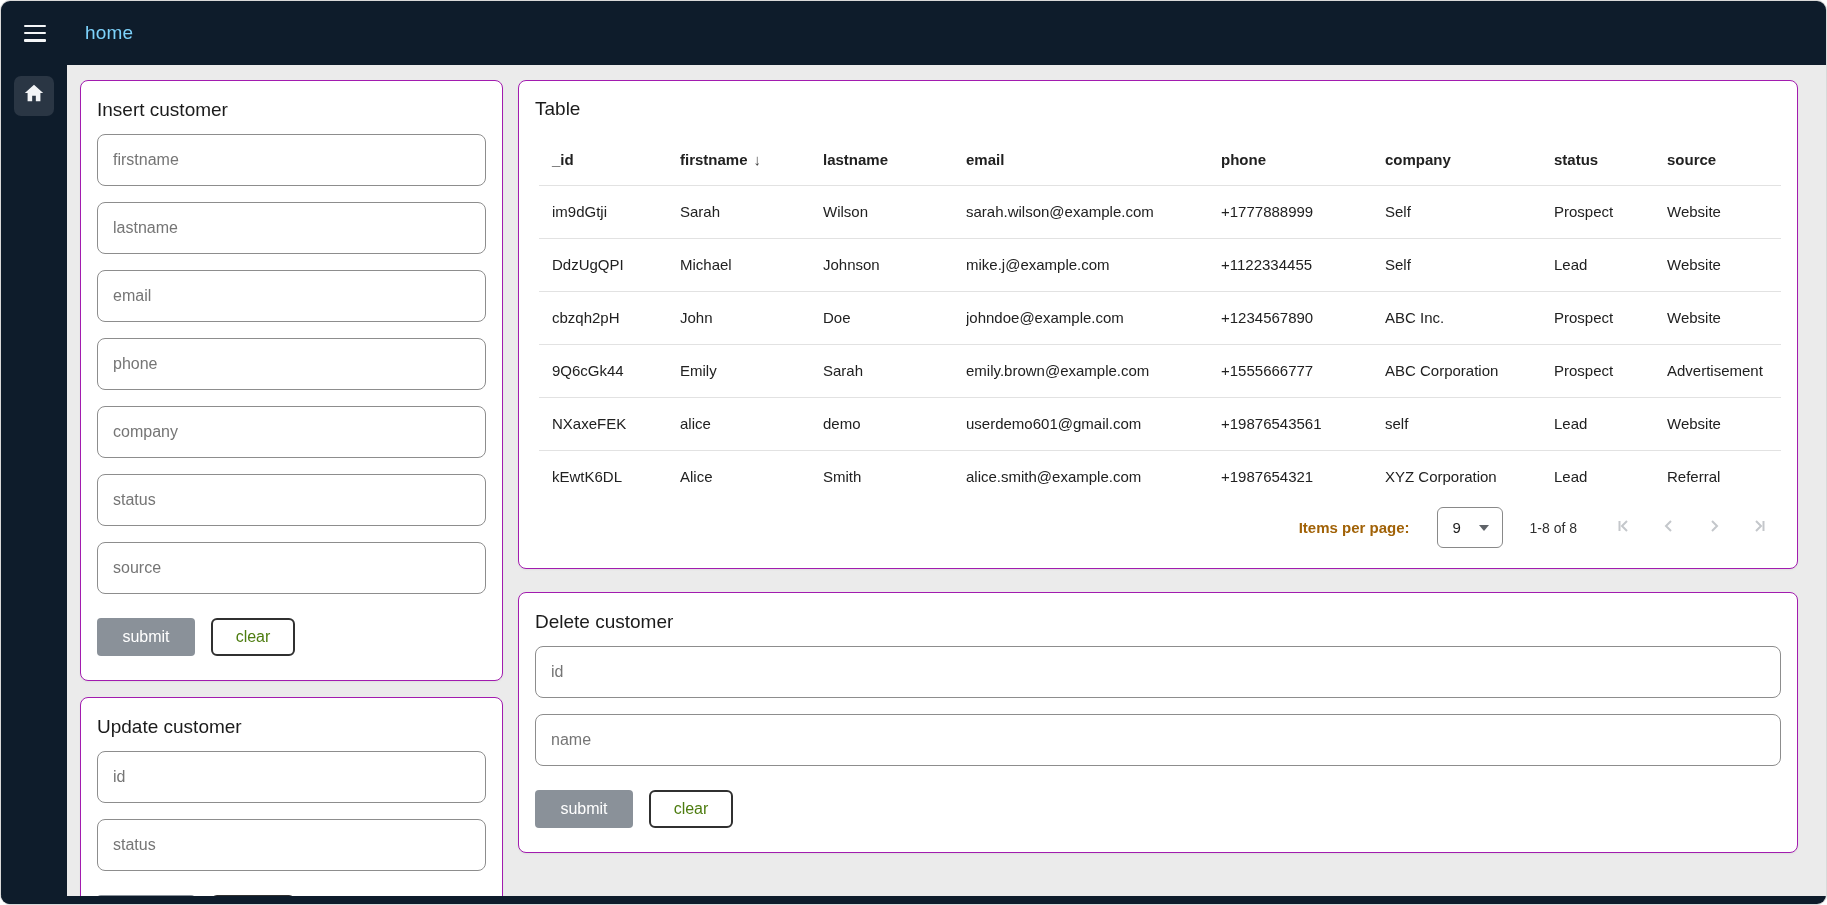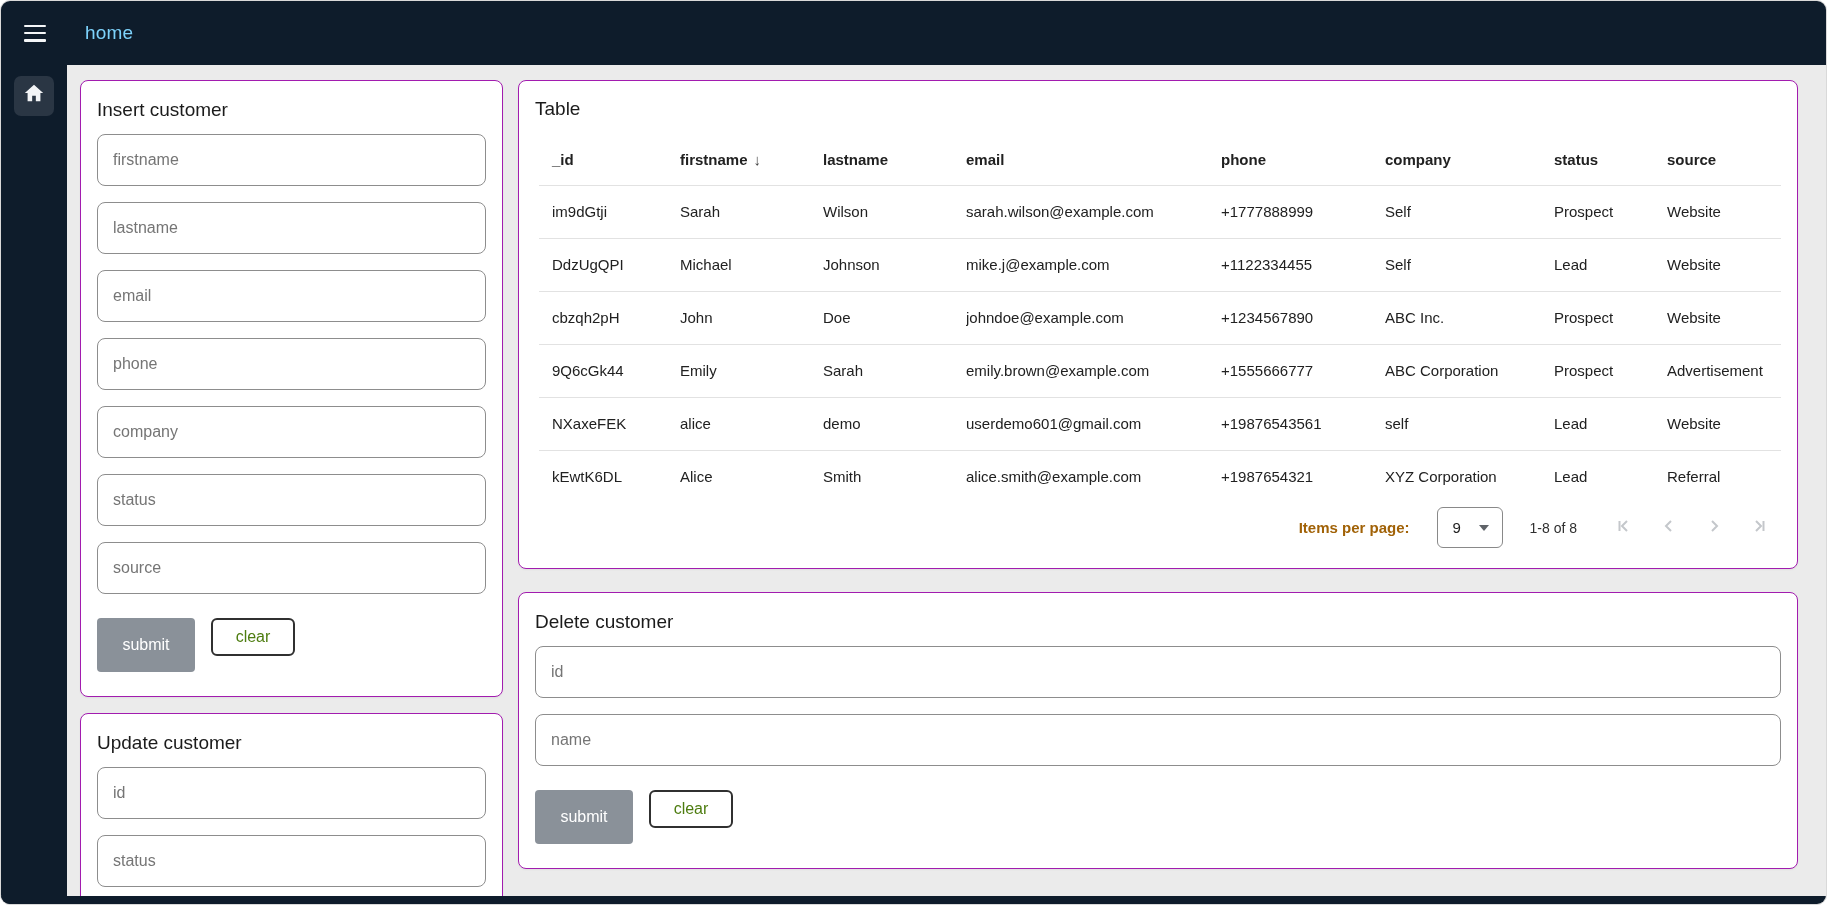--- a/index.html
+++ b/index.html
@@ -29,21 +29,21 @@
 
   
   .form-card { padding:18px 16px 24px 16px; }
   .form-card .card-title { margin-bottom:13px; }
   .fields { display:flex; flex-direction:column; gap:16px; }
   .fld { width:100%; height:52px; border:1px solid #8d8d8d; border-radius:8px; background:#fff;
          font-size:16px; color:#222; padding:0 15px; outline:none;
          font-family:"Liberation Sans","DejaVu Sans",sans-serif; }
   .fld::placeholder { color:#757575; opacity:1; }
   .btn-row { display:flex; gap:16px; margin-top:24px; }
-  .btn-submit { width:98px; height:54px; background:#8a9199; color:#fff; border:none;
+  .btn-submit { width:98px; height:38px; background:#8a9199; color:#fff; border:none;
                 border-radius:4px; font-size:16px; cursor:pointer;
                 font-family:"Liberation Sans","DejaVu Sans",sans-serif; }
   .btn-clear { width:84px; height:38px; background:#fff; color:#4d7c0f; border:2px solid #303030;
                border-radius:6px; font-size:16px; cursor:pointer;
                font-family:"Liberation Sans","DejaVu Sans",sans-serif; }
 
   
   .table-card { padding:17px 0 16px 0; }
   .table-card .card-title { padding:0 16px; margin-bottom:15px; }
   table.grid { border-collapse:collapse; table-layout:fixed; margin:0 16px 0 20px;

